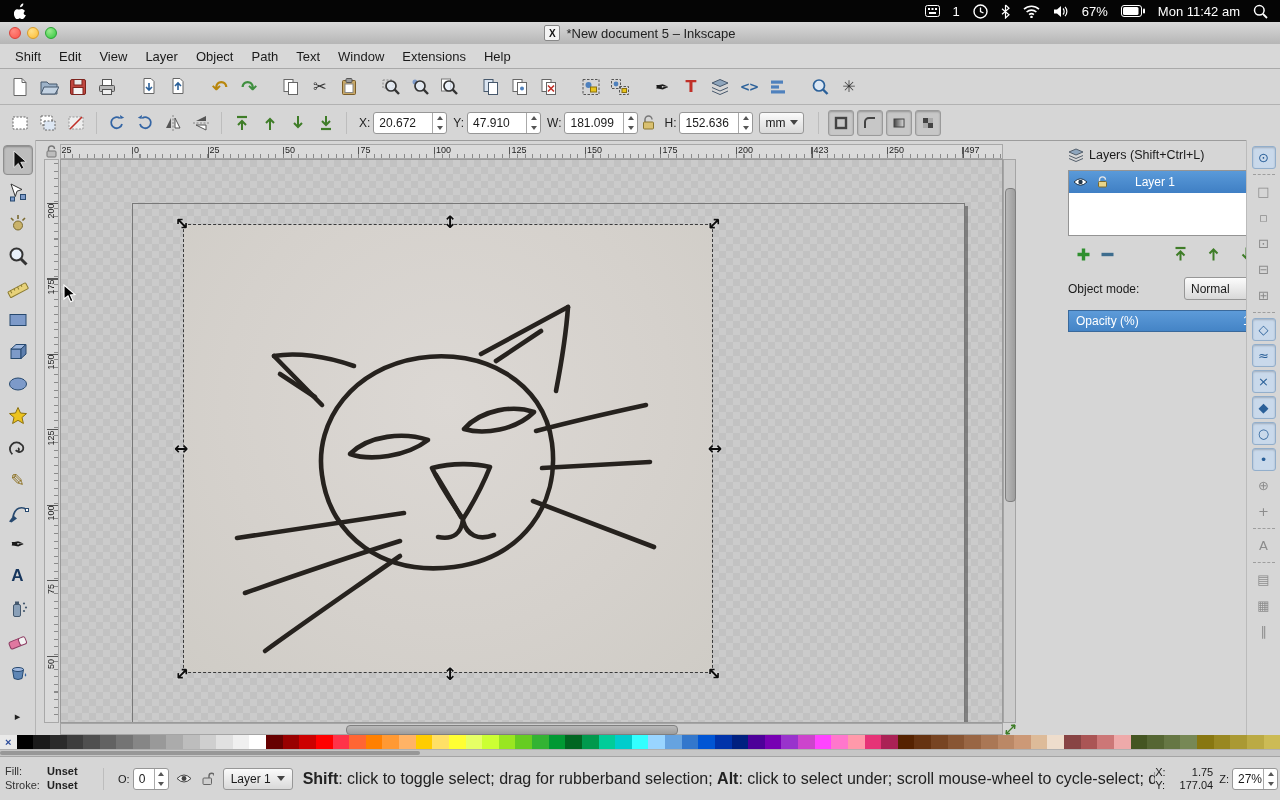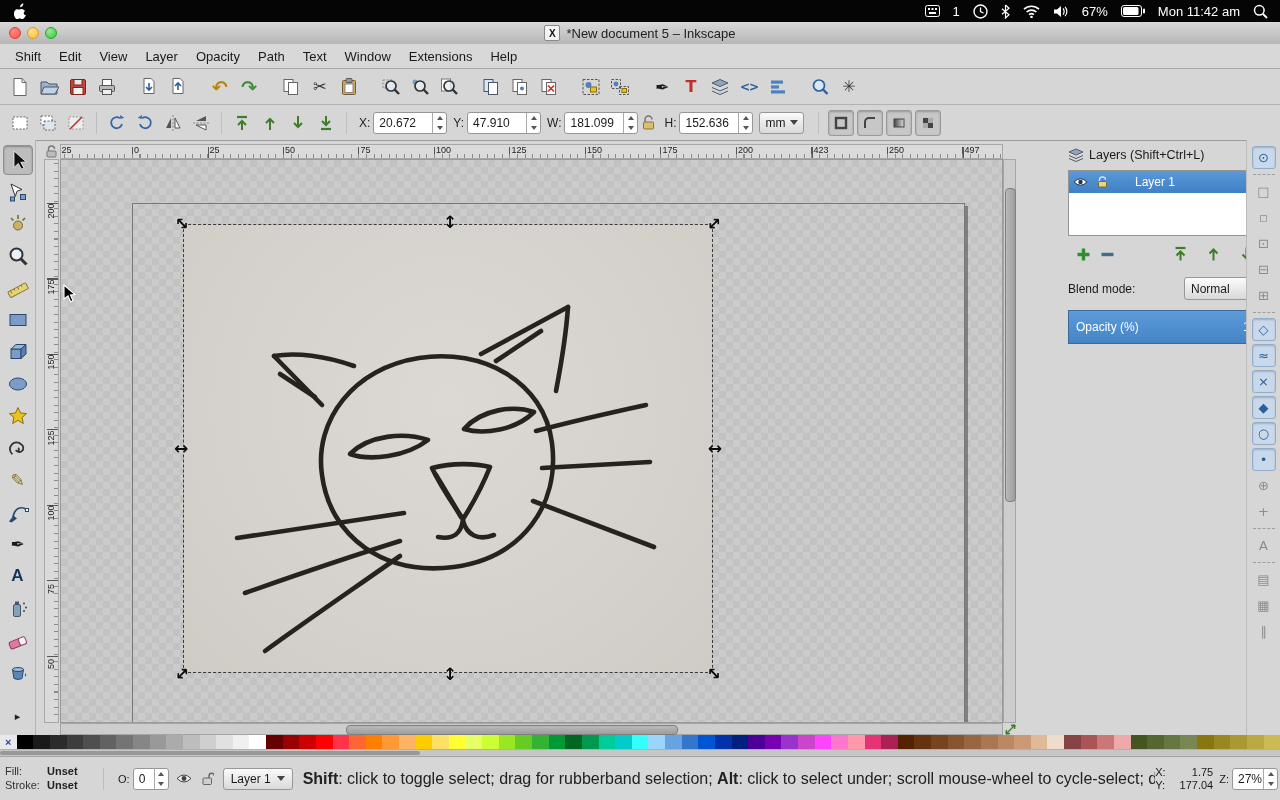--- a/index.html
+++ b/index.html
@@ -102,21 +102,21 @@
   .lcell{width:22px;display:flex;align-items:center;justify-content:center;flex:none;}
   #layer-name{margin-left:22px;font-size:12px;}
   #layer-btns{display:flex;align-items:center;margin-top:8px;padding:0 3px;}
   .lbtn{width:24px;height:20px;display:flex;align-items:center;justify-content:center;flex:none;}
   #layer-btns .right{margin-left:auto;display:flex;gap:9px;}
   #blend-row{display:flex;align-items:center;margin-top:13px;gap:6px;}
   #blend-dd{margin-left:auto;width:110px;height:23px;background:linear-gradient(#fcfcfc,#d8d8d8);border:1px solid #979797;border-radius:3px;
             display:flex;align-items:center;padding:0 6px;box-sizing:border-box;}
   #blend-dd .caret{margin-left:auto;}
   #opacity-row{display:flex;align-items:center;margin-top:10px;}
-  #opacity-bar{flex:1;height:34px;background:linear-gradient(#5d9bd9,#4484c6);border:1px solid #3a699b;
+  #opacity-bar{flex:1;height:22px;background:linear-gradient(#5d9bd9,#4484c6);border:1px solid #3a699b;
                display:flex;align-items:center;justify-content:space-between;padding:0 7px;color:#fff;box-sizing:border-box;}
   .mini-spin{width:13px;height:22px;border:1px solid #979797;border-left:none;display:flex;flex-direction:column;background:#d9d9d9;box-sizing:border-box;}
   .mini-spin i{flex:1;display:flex;align-items:center;justify-content:center;}
   .mini-spin .up::after{content:"";border:3px solid transparent;border-bottom:4px solid #444;margin-top:-3px;}
   .mini-spin .dn::before{content:"";border:3px solid transparent;border-top:4px solid #444;margin-bottom:-3px;}
   
   #snapbar{position:absolute;left:1246px;top:0;width:34px;height:595px;background:#d6d6d6;border-left:1px solid #bbb;
            display:flex;flex-direction:column;align-items:center;padding-top:6px;gap:3px;box-sizing:border-box;}
   .snapbtn{width:24px;height:23px;border-radius:3px;display:flex;align-items:center;justify-content:center;flex:none;
            font-family:"DejaVu Sans",sans-serif;font-size:13px;color:#8c8c8c;}
@@ -204,21 +204,21 @@
       <span id="x11-badge">X</span>
       <span>*New document 5 – Inkscape</span>
     </span>
   </div>
 
   <div id="appmenu">
       <span class="menu-item">Shift</span>
       <span class="menu-item">Edit</span>
       <span class="menu-item">View</span>
       <span class="menu-item">Layer</span>
-      <span class="menu-item">Opacity</span>
+      <span class="menu-item">Object</span>
       <span class="menu-item">Path</span>
       <span class="menu-item">Text</span>
       <span class="menu-item">Window</span>
       <span class="menu-item">Extensions</span>
       <span class="menu-item">Help</span>
     </div>
 
   <div id="cmdbar">
     <div class="tbtn">
         <svg width="20" height="20" viewBox="0 0 20 20">
@@ -752,21 +752,21 @@
             </span>
           <span class="lbtn">
               <svg width="15" height="16" viewBox="0 0 15 16">
                 <path d="M2.5,14 h10" stroke="#3f7d28" stroke-width="2.2"></path>
                 <path d="M7.5,1.5 V9.5 M3.5,6.5 l4,4 4,-4" fill="none" stroke="#3f7d28" stroke-width="2"></path>
               </svg>
             </span>
         </span>
       </div>
       <div id="blend-row">
-        <span>Blend mode:</span>
+        <span>Object mode:</span>
         <div id="blend-dd">
           <span>Normal</span>
             <i class="caret"></i>
         </div>
       </div>
       <div id="opacity-row">
         <div id="opacity-bar">
           <span>Opacity (%)</span>
           <span>100.0</span>
         </div>

